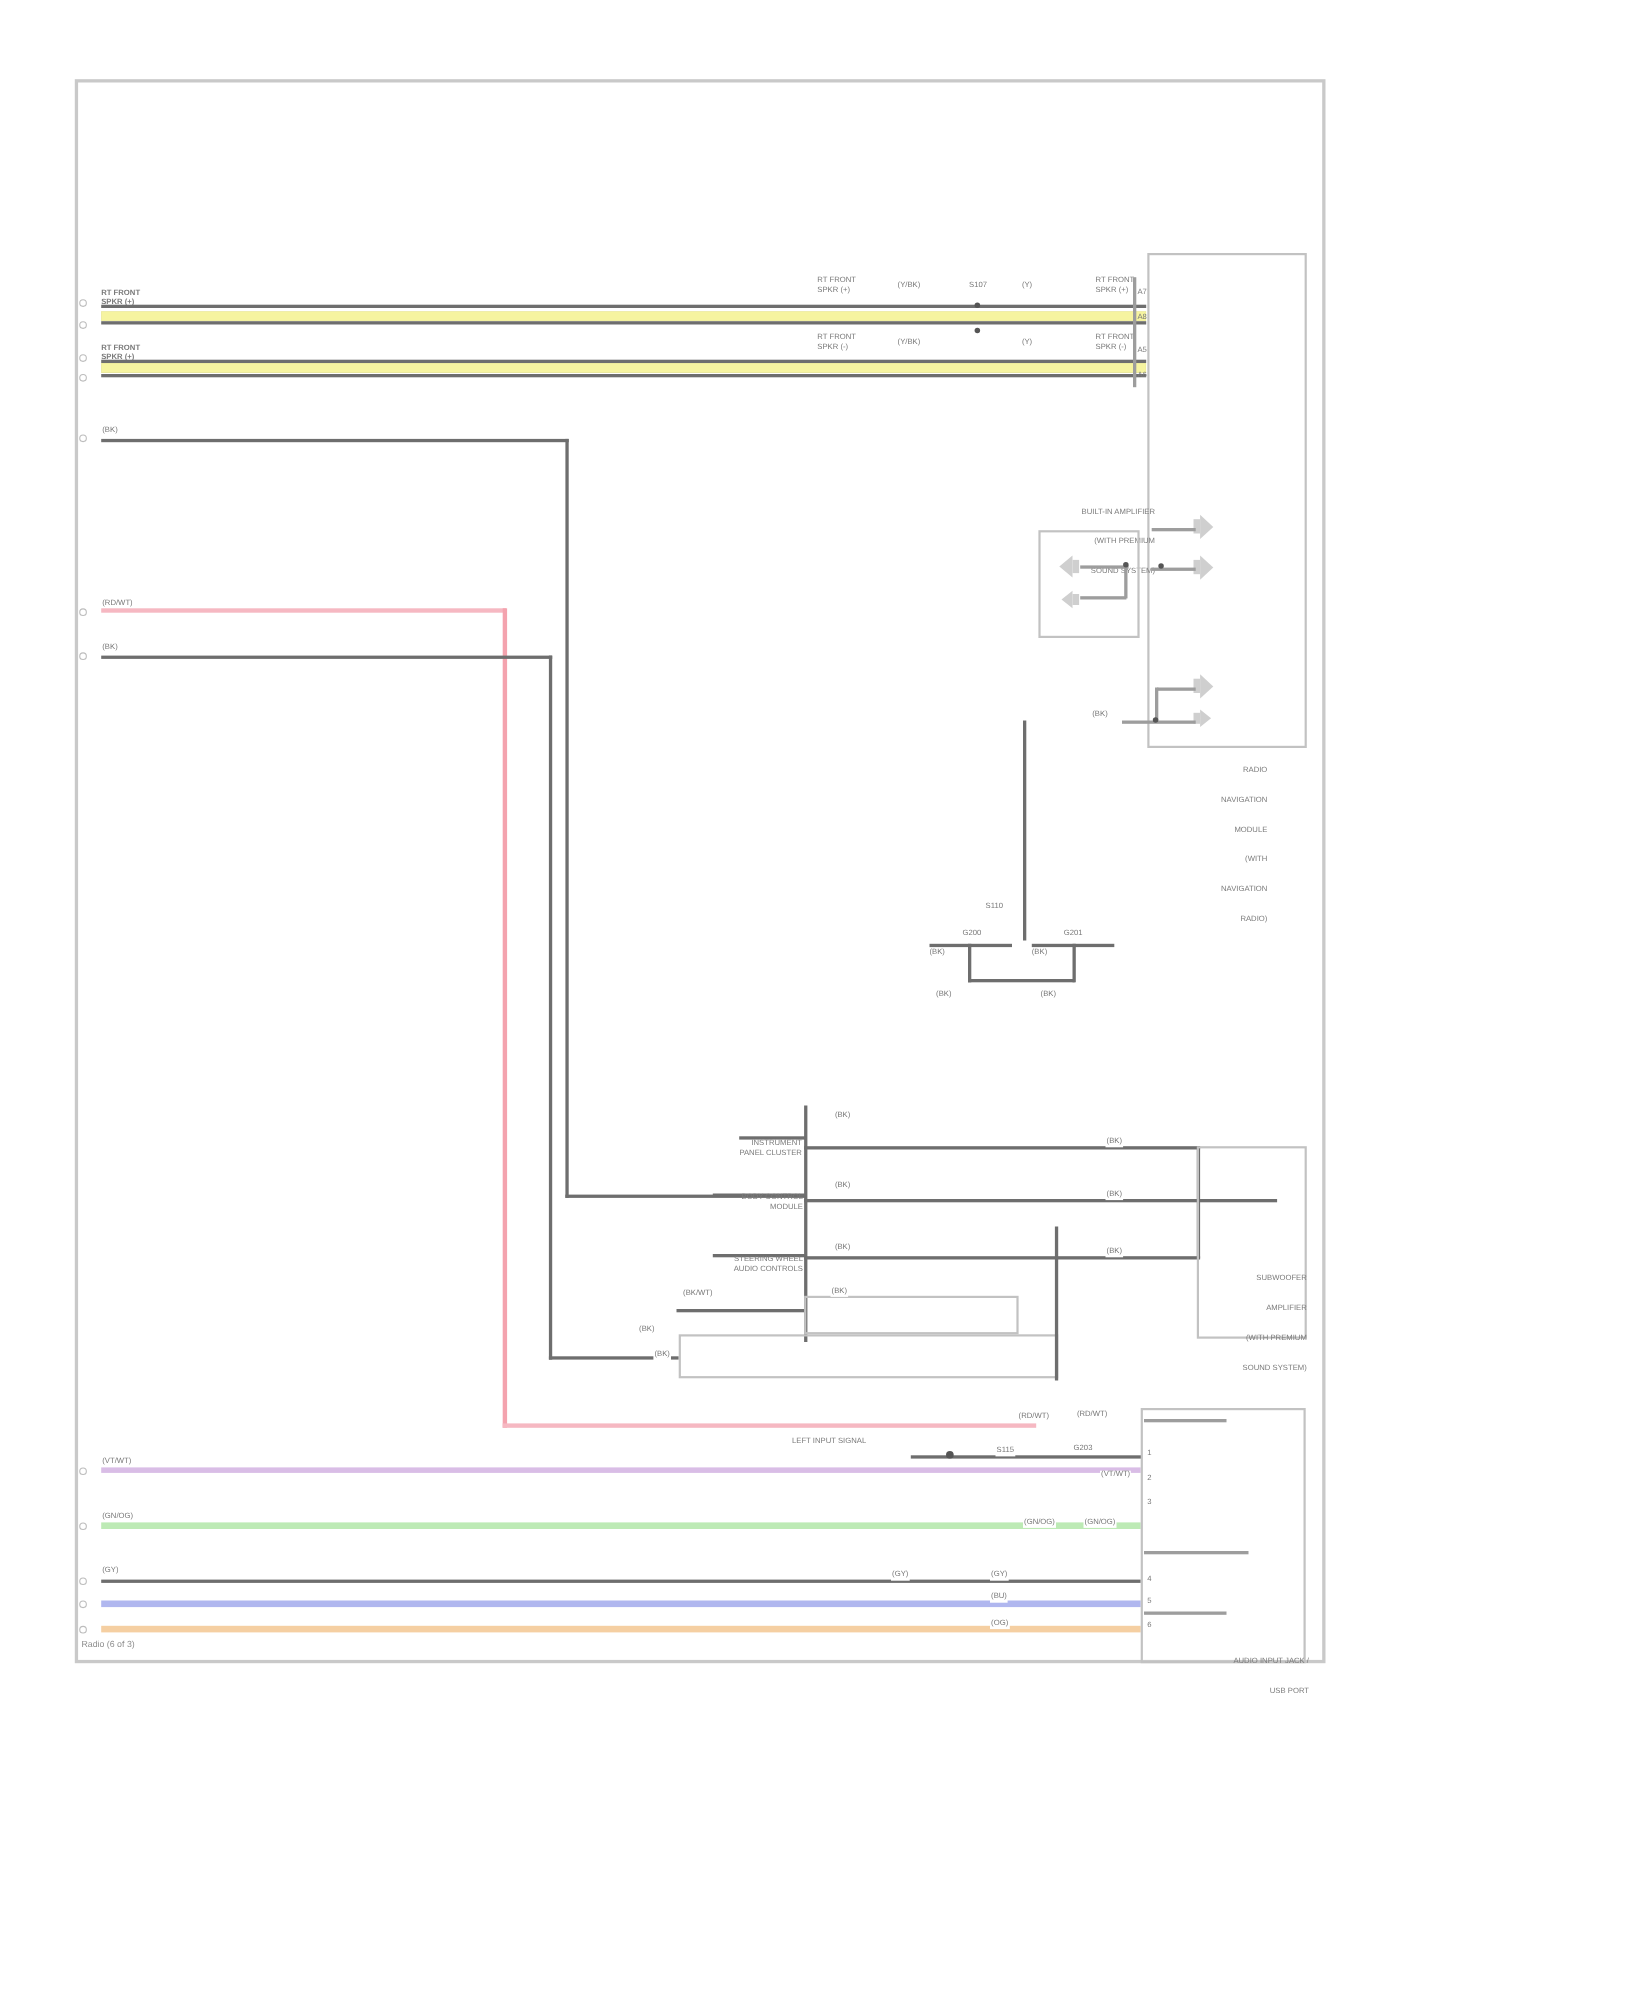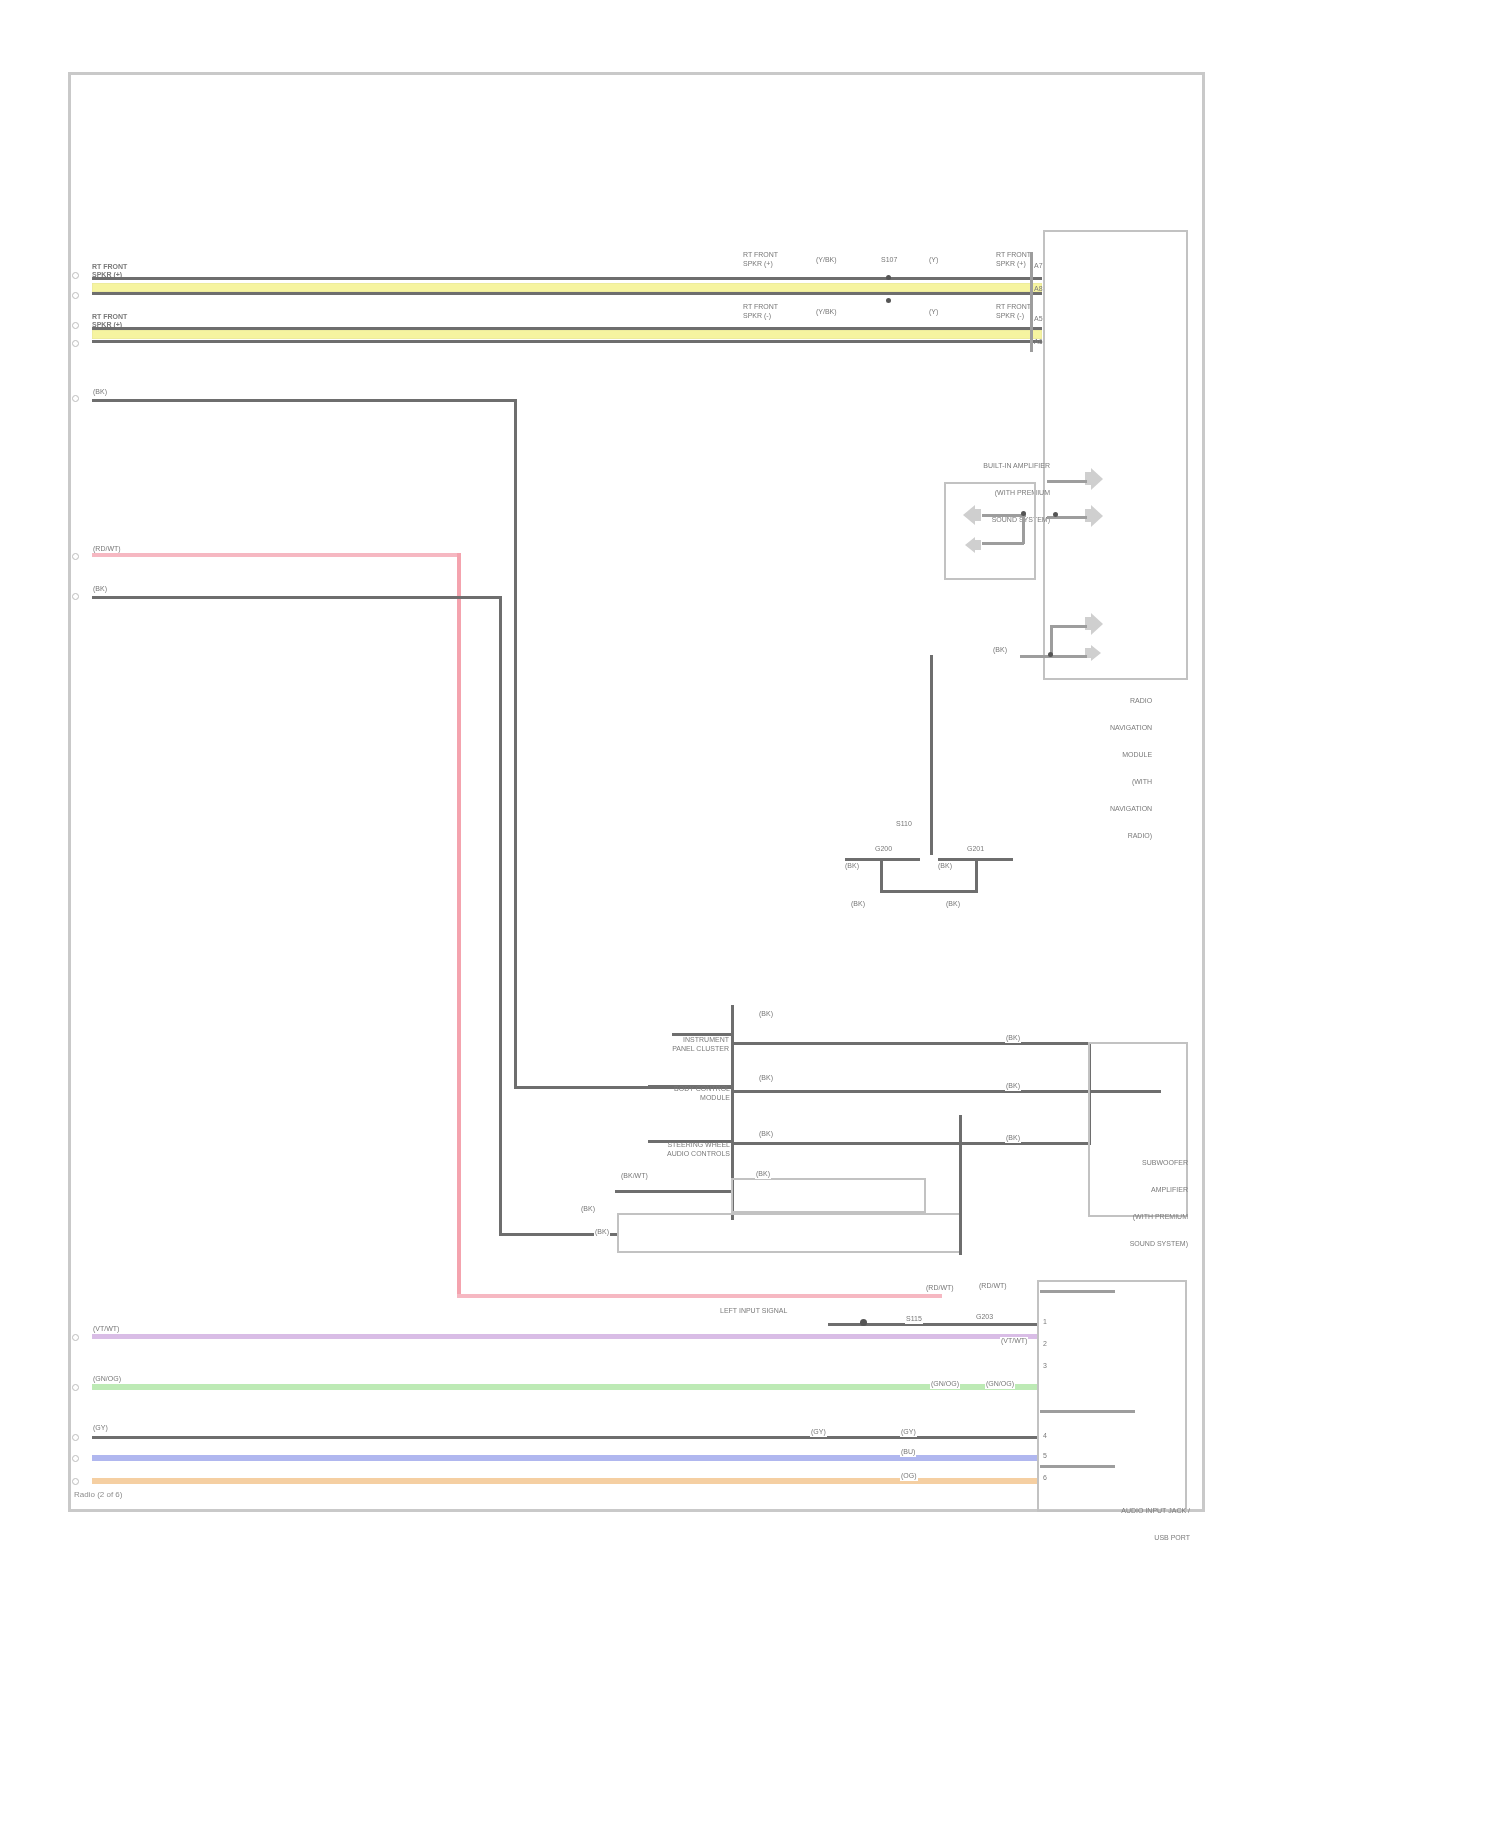--- a/index.html
+++ b/index.html
@@ -355,16 +355,16 @@
   <div class="lab" style="left:1043px;top:1362px;"><span>3</span></div>
   <div class="lab" style="left:1043px;top:1432px;"><span>4</span></div>
   <div class="lab" style="left:1043px;top:1452px;"><span>5</span></div>
   <div class="lab" style="left:1043px;top:1474px;"><span>6</span></div>
 
   <div class="w wh grayline" style="left:1040px;top:1290px;width:75px;"></div>
   <div class="w wh grayline" style="left:1040px;top:1410px;width:95px;"></div>
   <div class="w wh grayline" style="left:1040px;top:1465px;width:75px;"></div>
 
   <div class="footer" style="left:74px;top:1490px;">
-    <span>Radio (2 of 6)</span>
+    <span>Radio (6 of 3)</span>
   </div>
 
 </div>
 
 </body></html>

